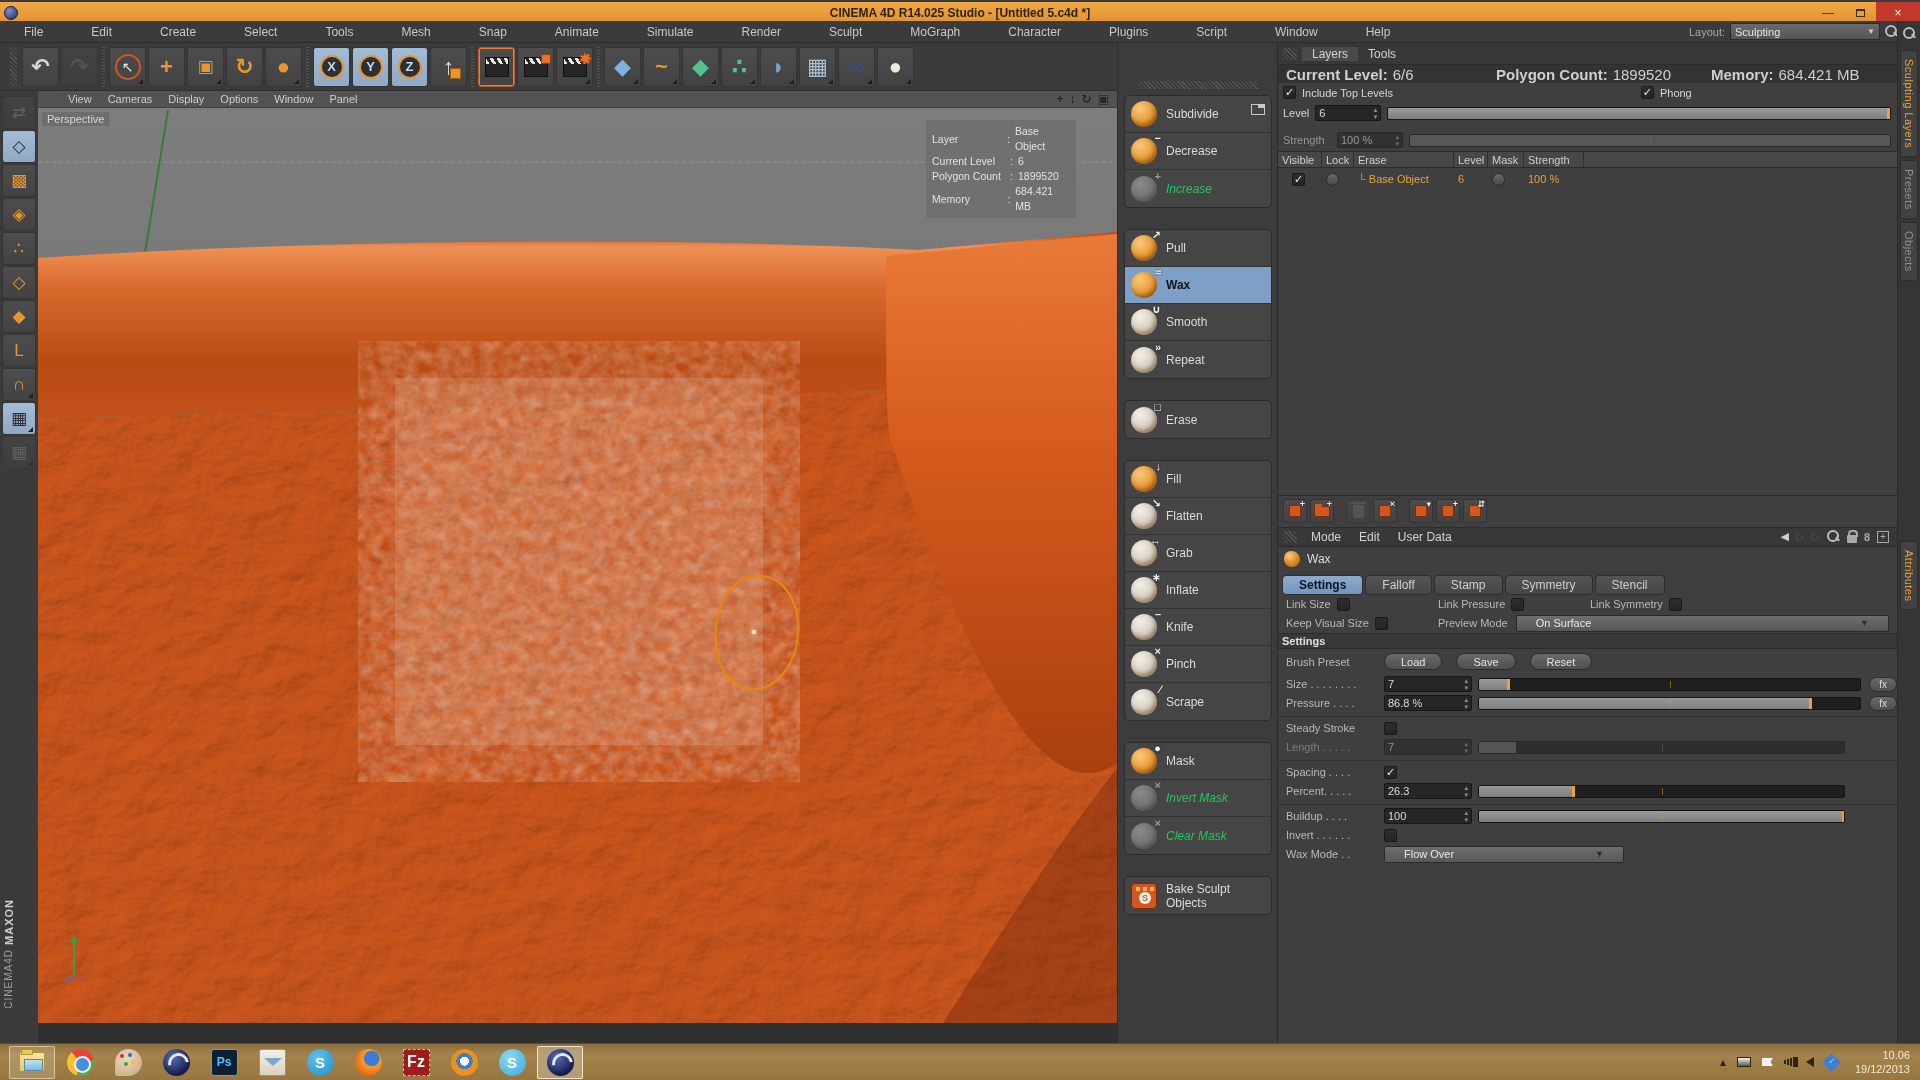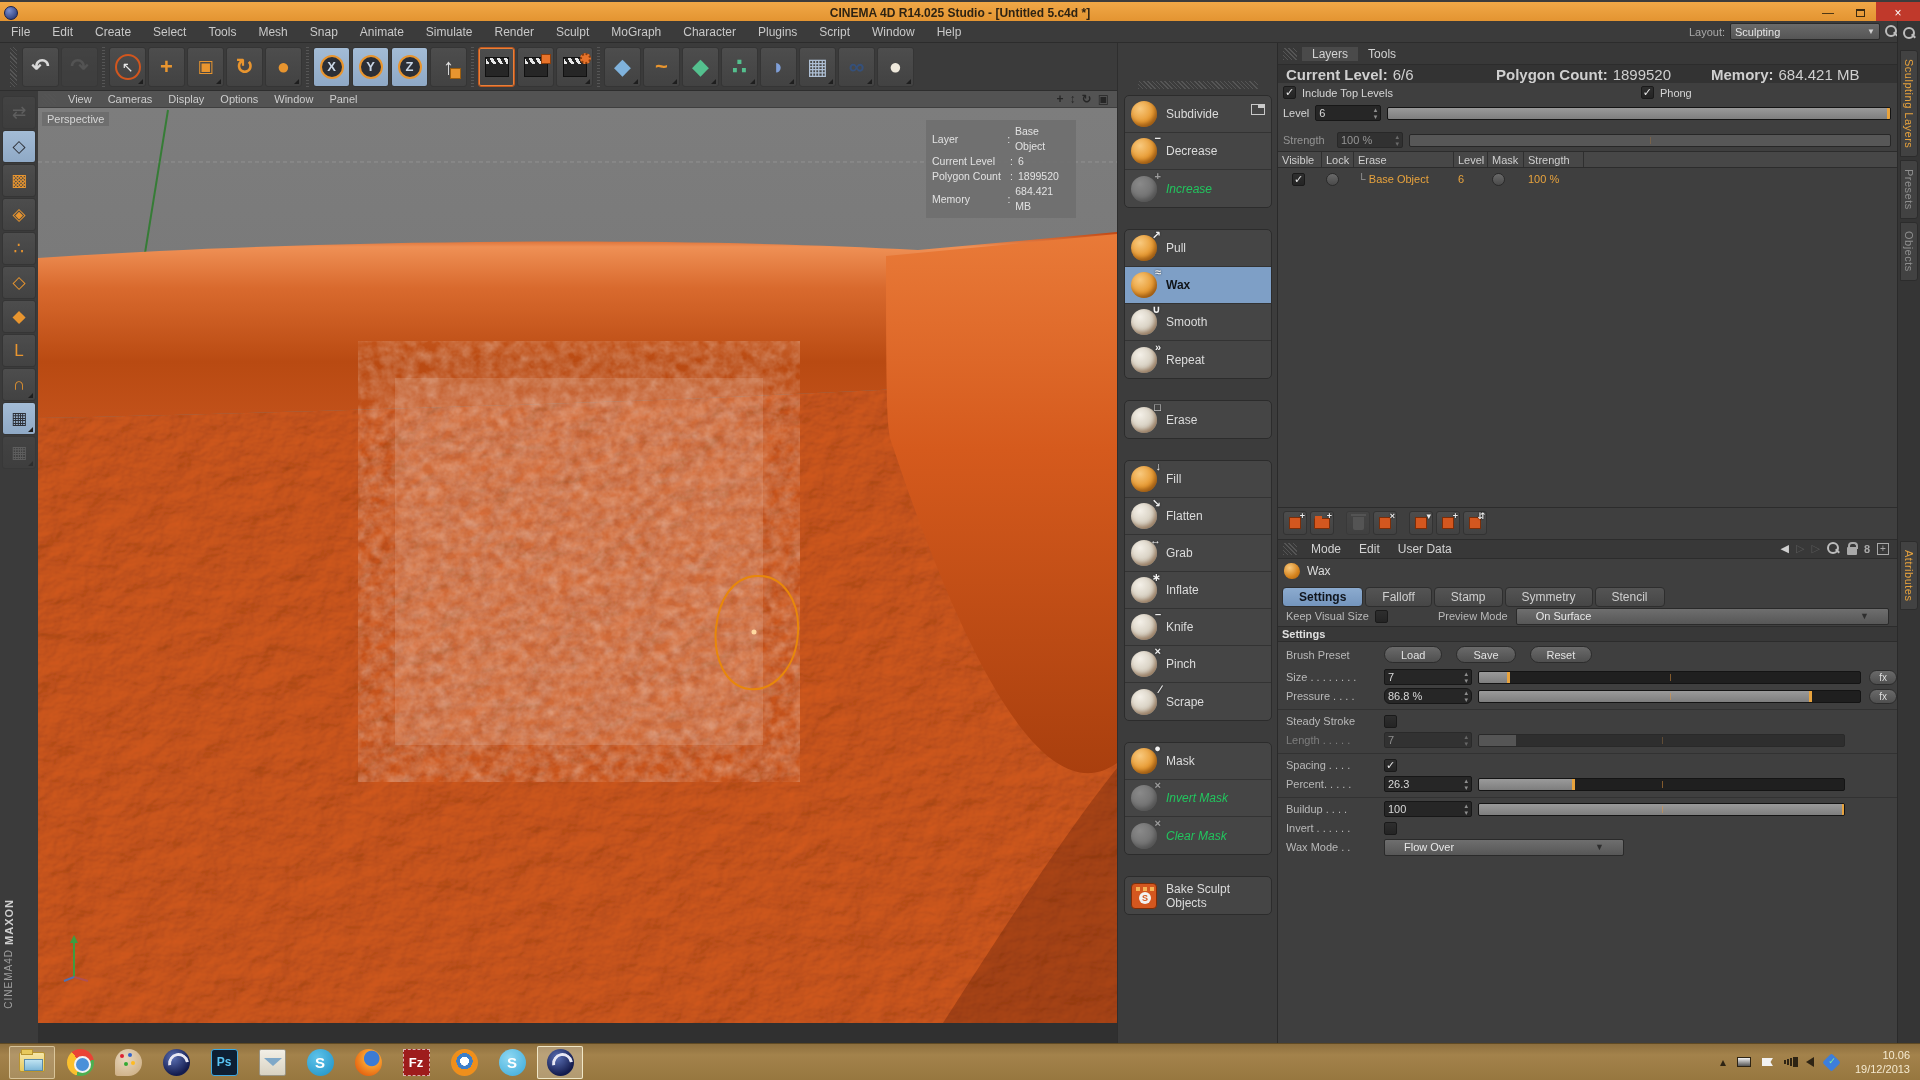--- a/index.html
+++ b/index.html
@@ -16,21 +16,21 @@
     font-size:12px; font-weight:bold; pointer-events:none; }
   .winbtns { position:absolute; right:0; top:0; height:21px; display:flex; }
   .wb { width:32px; height:21px; display:flex; align-items:center; justify-content:center;
     color:#3a2a10; font-size:12px; }
   .wb.close { width:44px; background:#c0392b; color:#fff; }
   .wb .rest { width:9px; height:8px; border:1px solid #3a2a10; border-top-width:2px; background:transparent; }
 
   
   .menubar { position:absolute; left:0; top:21px; width:1920px; height:22px; background:#3b3b3b;
     border-bottom:1px solid #2c2c2c; display:flex; align-items:center; }
-  .menubar .mi { padding:0 11px; color:#c9c9c9; font-size:12px; }
+  .menubar .mi { padding:0 24px; color:#c9c9c9; font-size:12px; }
   .layoutbox { position:absolute; right:22px; top:2px; display:flex; align-items:center; gap:5px; }
   .layoutbox .lab { color:#a9a9a9; font-size:11px; }
   .layoutsel { width:150px; height:17px; background:linear-gradient(#6a6a6a,#555); border:1px solid #2a2a2a;
     border-radius:2px; display:flex; align-items:center; justify-content:space-between; padding:0 4px; color:#e4e4e4; }
   .layoutsel .arr { color:#cfcfcf; font-size:8px; }
   .mag { width:13px; height:13px; position:relative; }
   .mag::before { content:""; position:absolute; left:0; top:0; width:8px; height:8px; border:2px solid #bdbdbd; border-radius:50%; }
   .mag::after { content:""; position:absolute; left:8px; top:8px; width:5px; height:2px; background:#bdbdbd; transform:rotate(45deg); }
 
   
@@ -216,21 +216,21 @@
   .ti-c4d { border-radius:50%; background:radial-gradient(circle at 38% 32%,#5a6fb4,#141c4e 70%); position:relative; }
   .ti-c4d::after { content:""; position:absolute; left:5px; top:4px; width:15px; height:15px; border-radius:50%;
     border:3px solid #e8e8f4; border-right-color:transparent; border-bottom-color:transparent; transform:rotate(35deg); }
   .ti-ps { background:#0d1f33; border:1px solid #3fa9e0; border-radius:3px; color:#59c4f2; font-size:12px; }
   .ti-mail { background:linear-gradient(#f2efe6,#d8d2c2); border:1px solid #9a9482; border-radius:2px; position:relative; }
   .ti-mail::after { content:""; position:absolute; left:4px; top:8px; width:0; height:0; border-left:9px solid transparent;
     border-right:9px solid transparent; border-top:8px solid #7fa8c8; }
   .ti-skype { border-radius:50%; background:radial-gradient(circle at 38% 32%,#5ec3ea,#1d8fc4); color:#fff; font-size:15px; }
   .ti-skype2 { border-radius:50%; background:radial-gradient(circle at 38% 32%,#8ed8f2,#3aa8d8); color:#fff; font-size:15px; }
   .ti-firefox { border-radius:50%; background:radial-gradient(circle at 62% 35%,#3b7bd4 0 30%,#f79c2d 34%,#e2590b 85%); }
-  .ti-filezilla { background:#9e1c1c; border:1px dashed #d8b0b0; color:#fff; font-size:13px; }
+  .ti-filezilla { background:#9e1c1c; border:1px dashed #d8b0b0; color:#fff; font-size:16px; }
   .ti-blender { border-radius:50%; background:radial-gradient(circle at 50% 45%,#fff 0 22%,#3d7ec9 23% 40%,#ef8f1c 41%); }
   .tray { margin-left:auto; display:flex; align-items:center; gap:11px; padding-right:10px; }
   .tray .tr { color:#2e2414; font-size:12px; display:flex; align-items:center; }
   .tr-mon { width:14px; height:10px; background:linear-gradient(#f2f2f2,#555); border:1px solid #2e2414; }
   .tr-flag { width:11px; height:8px; background:#f2f2f2; clip-path:polygon(0 0,100% 0,78% 50%,100% 100%,0 100%); position:relative; }
   .tr-net { display:flex; align-items:flex-end; gap:1px; }
   .tr-net i { width:2px; background:#2e2414; display:block; }
   .tr-vol { width:0; height:0; border-top:5px solid transparent; border-bottom:5px solid transparent; border-right:8px solid #2e2414; position:relative; }
   .tr-vol::before { content:""; position:absolute; left:-13px; top:-5px; width:5px; height:10px; background:#2e2414; }
   .tr-drop { width:13px; height:13px; background:#3d7edb; transform:rotate(45deg); border-radius:2px; position:relative; }
@@ -762,20 +762,34 @@
     <div class="atabs" id="atabs">
         <span class="atab sel">Settings</span>
         <span class="atab">Falloff</span>
         <span class="atab">Stamp</span>
         <span class="atab">Symmetry</span>
         <span class="atab">Stencil</span>
       </div>
     <div id="attrrows">
         <div class="arow">
           <span style="display: flex; gap: 6px; align-items: center; width: 152px;">
+            <span>Link Size</span>
+            <span class="cb"></span>
+          </span>
+          <span style="display: flex; gap: 6px; align-items: center; width: 152px;">
+            <span>Link Pressure</span>
+            <span class="cb"></span>
+          </span>
+          <span style="display: flex; gap: 6px; align-items: center; width: 152px;">
+            <span>Link Symmetry</span>
+            <span class="cb"></span>
+          </span>
+        </div>
+        <div class="arow">
+          <span style="display: flex; gap: 6px; align-items: center; width: 152px;">
             <span>Keep Visual Size</span>
             <span class="cb"></span>
           </span>
           <span>Preview Mode</span>
           <span class="ddown" style="flex: 1 1 0%; margin: 0px 8px;">
             <span>On Surface</span>
             <span class="arr">▼</span>
           </span>
         </div>
         <div class="asec">Settings</div>
@@ -793,21 +807,21 @@
           </span>
           <span class="slider" style="flex: 1 1 0%; margin-left: 6px;">
             <span class="fill" style="width: 8%;"></span>
             <span class="tick"></span>
             <span class="mark" style="left: calc(8% - 2px);"></span>
           </span>
           <span class="fxpill">fx</span>
         </div>
         <div class="arow">
           <span class="albl dotted-lbl">Pressure . . . .</span>
-          <span class="numbox" style="width: 88px; border-radius: 6px;">
+          <span class="numbox" style="width: 88px;">
             <span>86.8 %</span>
             <span class="spin">▴<br>▾</span>
           </span>
           <span class="slider" style="flex: 1 1 0%; margin-left: 6px;">
             <span class="fill" style="width: 87%;"></span>
             <span class="tick"></span>
             <span class="mark" style="left: calc(87% - 2px);"></span>
           </span>
           <span class="fxpill">fx</span>
         </div>

